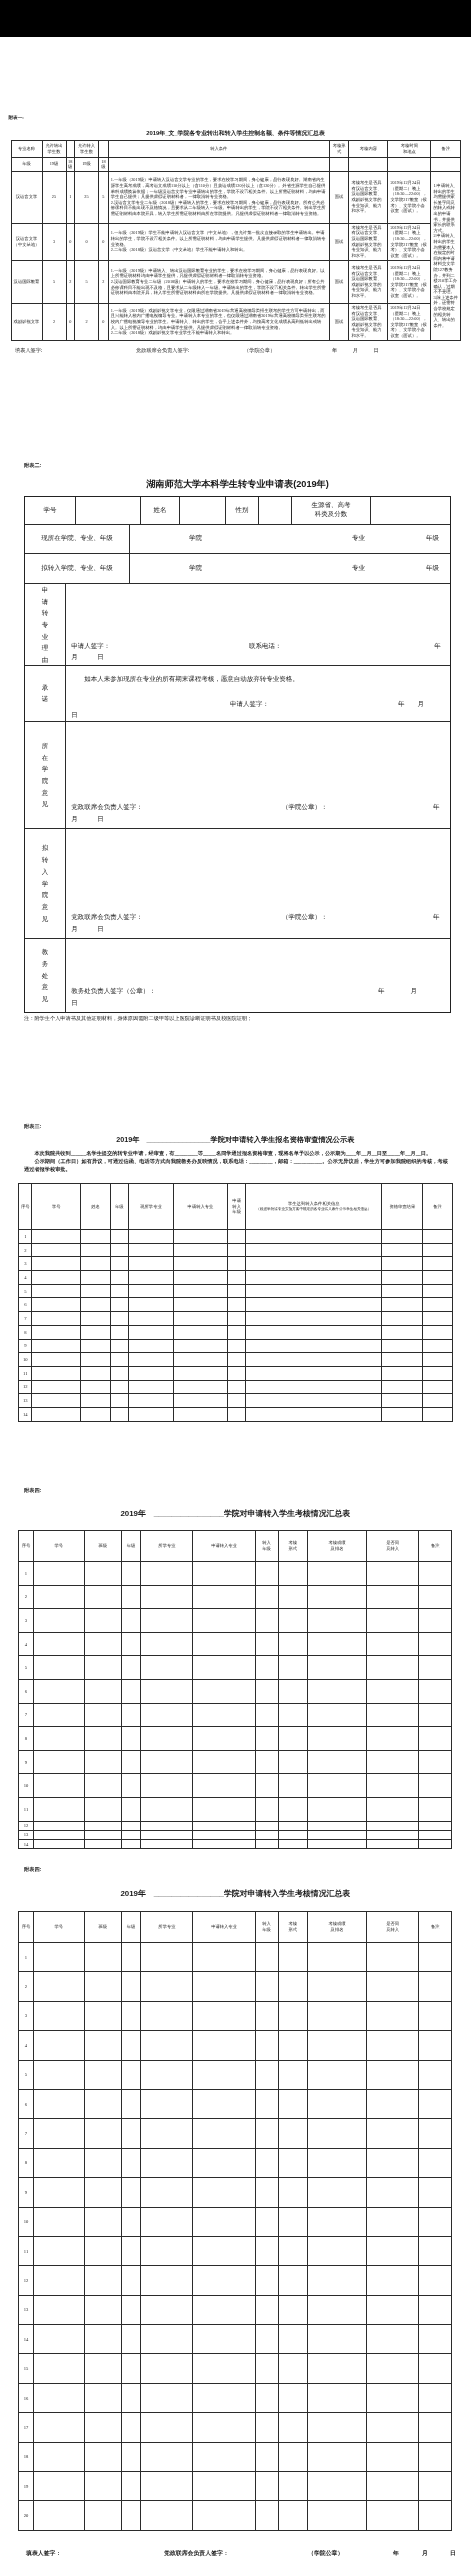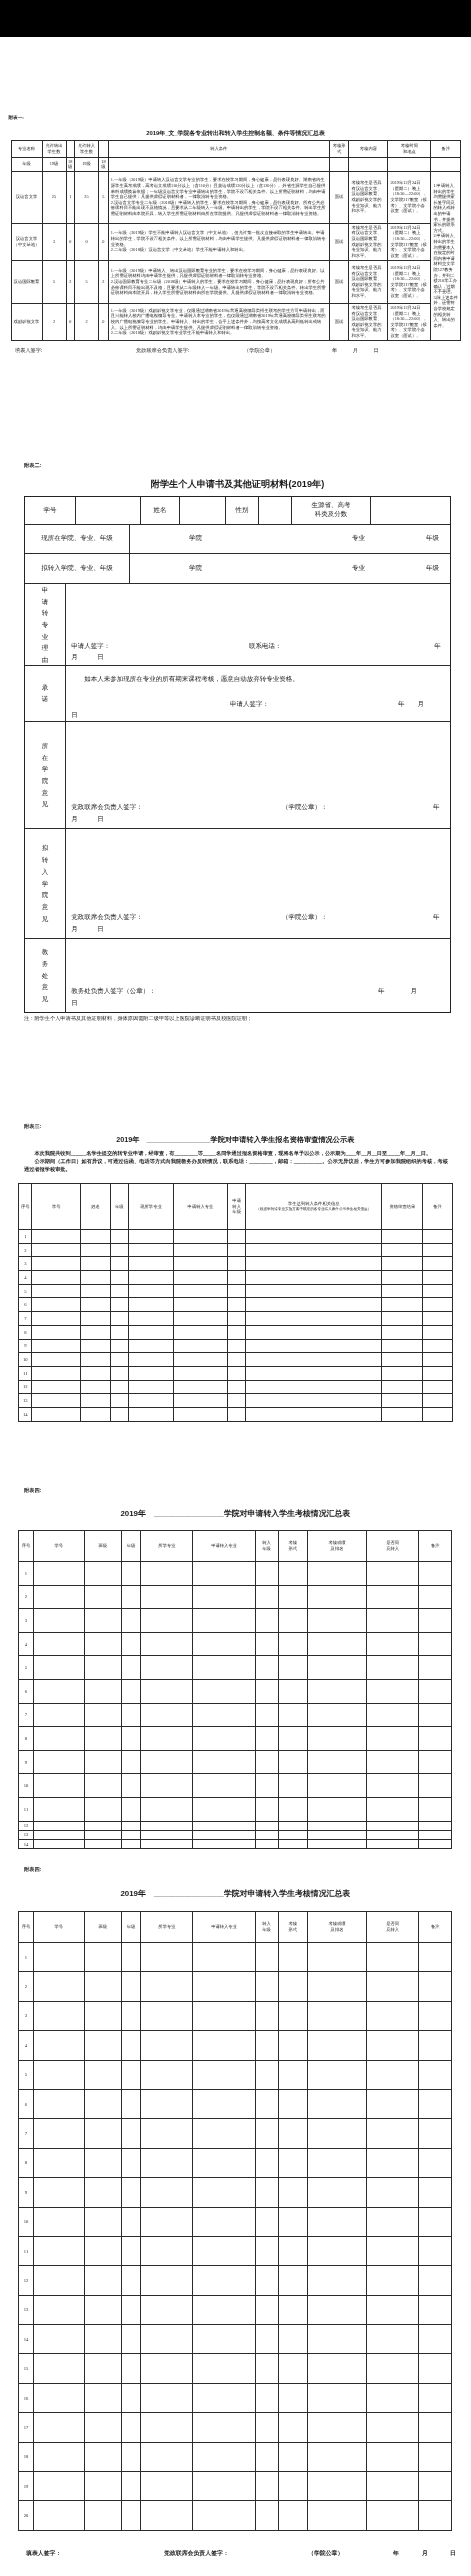--- a/index.html
+++ b/index.html
@@ -151,21 +151,21 @@
 
 <div class="sigline" style="top:347px;left:0;width:471px;height:9.2px;">
   <span style="left:15px">填表人签字:</span>
   <span style="left:136px">党政联席会负责人签字:</span>
   <span style="left:244px">（学院公章）</span>
   <span style="left:332px">年　　　月　　　日</span>
 </div>
 
 <div class="sec" style="top:462px;">
   <div class="applabel" style="position:absolute;left:24px;top:0;">附表二:</div>
-  <div class="doctitle" style="position:absolute;left:24px;top:15.7px;width:427px;font-size:9.2px;">附学生个人申请书及其他证明材料(2019年)</div>
+  <div class="doctitle" style="position:absolute;left:24px;top:15.7px;width:427px;font-size:9.2px;">湖南师范大学本科学生转专业申请表(2019年)</div>
 </div>
 
 <div class="form2">
 
   <div class="frow" style="height:27.5px">
     <div class="fcell" style="width:51px">学号</div>
     <div class="fcell" style="width:65px"></div>
     <div class="fcell" style="width:39px">姓名</div>
     <div class="fcell" style="width:46px"></div>
     <div class="fcell" style="width:33px">性别</div>

